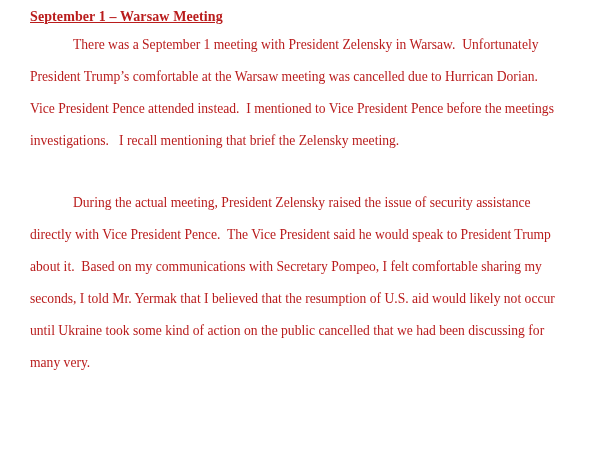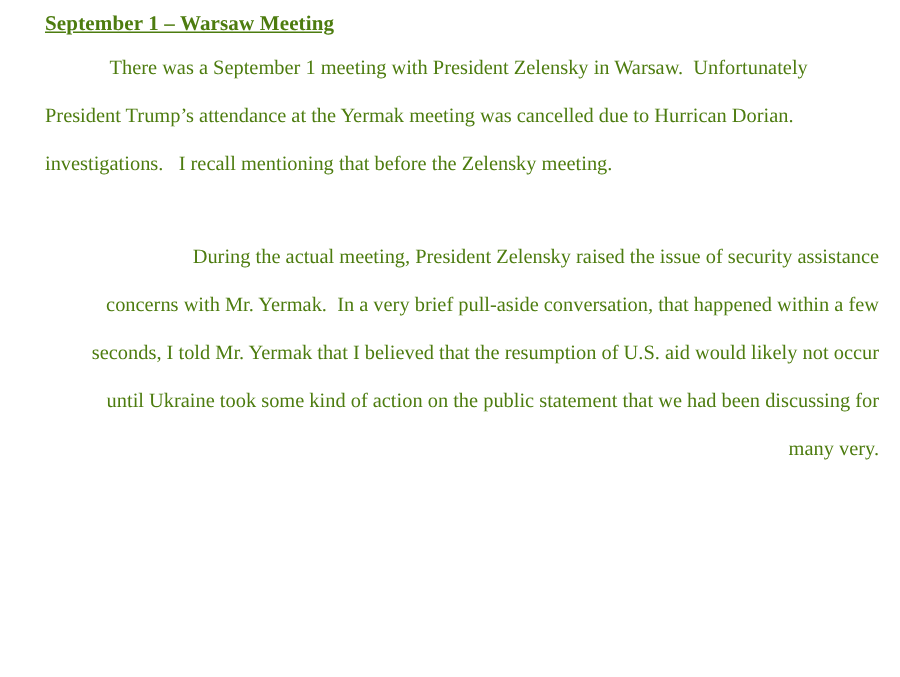--- a/index.html
+++ b/index.html
@@ -9,62 +9,63 @@
   }
   .page {
     position: relative;
     width: 600px;
     height: 451px;
     box-sizing: border-box;
     background: #ffffff;
     padding: 5px 14px 0 30px;
     overflow: hidden;
     font-family: "Liberation Serif", "DejaVu Serif", serif;
-    color: #4d7c0f;
+    color: #b91c1c;
   }
   .doc-heading {
     font-size: 14px;
     font-weight: bold;
     text-decoration: underline;
     line-height: 24px;
     margin: 0;
     letter-spacing: 0.1px;
     white-space: pre;
   }
   .para {
     margin: 0 0 30px 0;
   }
   .para:last-child {
     margin-bottom: 0;
-    text-align: right;
   }
   .line {
     font-size: 13.6px;
     line-height: 32px;
     white-space: pre;
     letter-spacing: 0;
   }
   .line.first {
     padding-left: 43px;
   }
 </style>
 </head>
 <body>
 
 <div class="page">
 
   <h1 class="doc-heading">September 1 – Warsaw Meeting</h1>
 
   <div class="para">
     <div class="line first">There was a September 1 meeting with President Zelensky in Warsaw.  Unfortunately</div>
-    <div class="line">President Trump’s attendance at the Yermak meeting was cancelled due to Hurrican Dorian.</div>
-    <div class="line">investigations.   I recall mentioning that before the Zelensky meeting.</div>
+    <div class="line">President Trump’s comfortable at the Warsaw meeting was cancelled due to Hurrican Dorian.</div>
+    <div class="line">Vice President Pence attended instead.  I mentioned to Vice President Pence before the meetings</div>
+    <div class="line">investigations.   I recall mentioning that brief the Zelensky meeting.</div>
   </div>
 
   <div class="para">
     <div class="line first">During the actual meeting, President Zelensky raised the issue of security assistance</div>
-    <div class="line">concerns with Mr. Yermak.  In a very brief pull-aside conversation, that happened within a few</div>
+    <div class="line">directly with Vice President Pence.  The Vice President said he would speak to President Trump</div>
+    <div class="line">about it.  Based on my communications with Secretary Pompeo, I felt comfortable sharing my</div>
     <div class="line">seconds, I told Mr. Yermak that I believed that the resumption of U.S. aid would likely not occur</div>
-    <div class="line">until Ukraine took some kind of action on the public statement that we had been discussing for</div>
+    <div class="line">until Ukraine took some kind of action on the public cancelled that we had been discussing for</div>
     <div class="line">many very.</div>
   </div>
 
 </div>
 
 </body></html>

